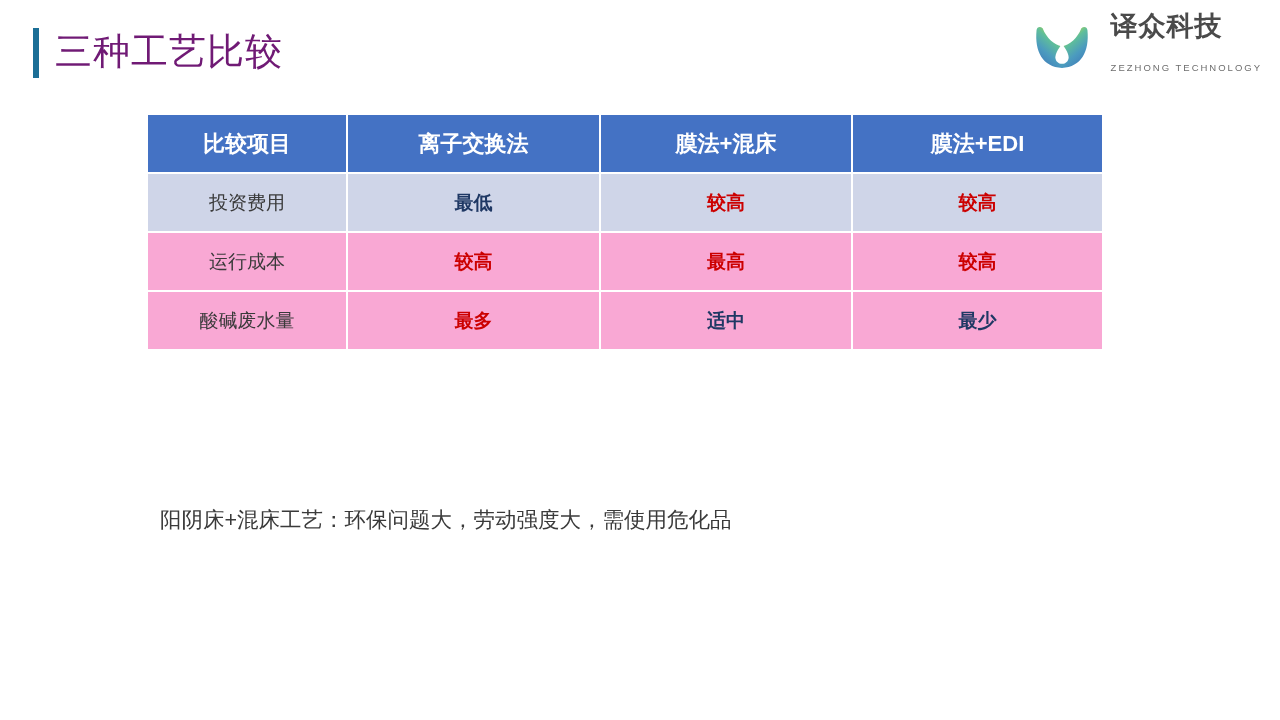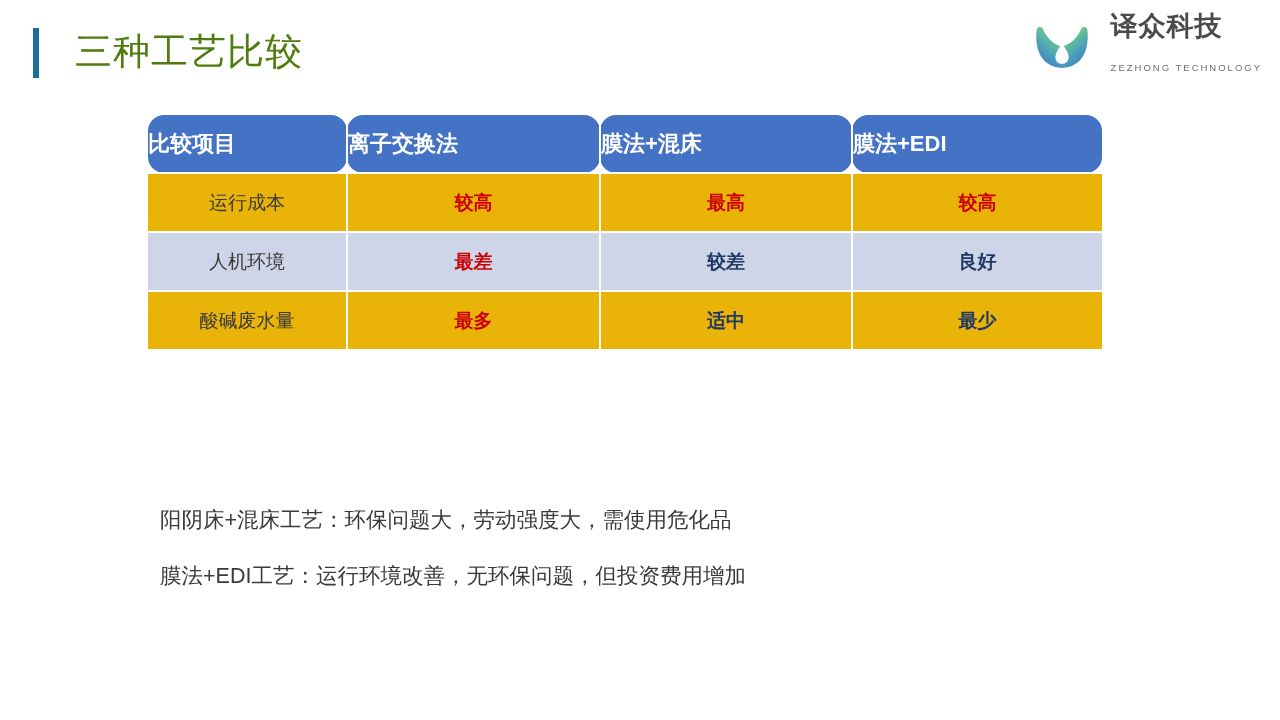--- a/index.html
+++ b/index.html
@@ -30,25 +30,24 @@
     width: 6px;
     height: 50px;
     background: #1B6E96;
   }
   #page-title {
     position: absolute;
     left: 55px;
     top: 26px;
     font-size: 37px;
     line-height: 52px;
-    color: #4d7c0f;
+    color: #701a75;
     font-weight: 400;
     letter-spacing: 1px;
     white-space: nowrap;
-    margin-left: 20px;
   }
 
   
   #brand-logo {
     position: absolute;
     right: 18px;
     top: 12px;
     height: 62px;
     display: flex;
     align-items: center;
@@ -91,41 +90,40 @@
   #comparison-table col.c1 { width: 253px; }
   #comparison-table col.c2 { width: 252px; }
   #comparison-table col.c3 { width: 250px; }
 
   #comparison-table thead th {
     height: 57px;
     background: #4472C4;
     color: #ffffff;
     font-size: 22px;
     font-weight: bold;
-    text-align: left;
+    text-align: center;
     vertical-align: middle;
     border-left: 2px solid #ffffff;
     padding: 0;
-    border-radius: 16px;
   }
   #comparison-table thead th:first-child { border-left: none; }
 
   #comparison-table tbody td {
     height: 57px;
     font-size: 19px;
     text-align: center;
     vertical-align: middle;
     border-left: 2px solid #ffffff;
     border-top: 2px solid #ffffff;
     padding: 0;
     font-weight: bold;
   }
   #comparison-table tbody td:first-child { border-left: none; }
   #comparison-table tbody tr.row-odd td  { background: #CFD5E8; }
-  #comparison-table tbody tr.row-even td { background: #eab308; }
+  #comparison-table tbody tr.row-even td { background: #f9a8d4; }
 
   #comparison-table tbody td.label-cell {
     color: #3A3A3A;
     font-weight: normal;
     font-size: 19px;
   }
   #comparison-table tbody td.val-red  { color: #CC0000; }
   #comparison-table tbody td.val-blue { color: #1F3864; }
 
   
@@ -186,37 +184,36 @@
   </colgroup>
   <thead>
     <tr>
       <th>比较项目</th>
       <th>离子交换法</th>
       <th>膜法+混床</th>
       <th>膜法+EDI</th>
     </tr>
   </thead>
   <tbody>
+    <tr class="row-odd">
+      <td class="label-cell">投资费用</td>
+      <td class="val-blue">最低</td>
+      <td class="val-red">较高</td>
+      <td class="val-red">较高</td>
+    </tr>
     <tr class="row-even">
       <td class="label-cell">运行成本</td>
       <td class="val-red">较高</td>
       <td class="val-red">最高</td>
       <td class="val-red">较高</td>
-    </tr>
-    <tr class="row-odd">
-      <td class="label-cell">人机环境</td>
-      <td class="val-red">最差</td>
-      <td class="val-blue">较差</td>
-      <td class="val-blue">良好</td>
     </tr>
     <tr class="row-even">
       <td class="label-cell">酸碱废水量</td>
       <td class="val-red">最多</td>
       <td class="val-blue">适中</td>
       <td class="val-blue">最少</td>
     </tr>
   </tbody>
 </table>
 
 <div id="notes-block">
   <div class="note-line">阳阴床+混床工艺：环保问题大，劳动强度大，需使用危化品</div>
-  <div class="note-line">膜法+EDI工艺：运行环境改善，无环保问题，但投资费用增加</div>
 </div>
 
 </body></html>

